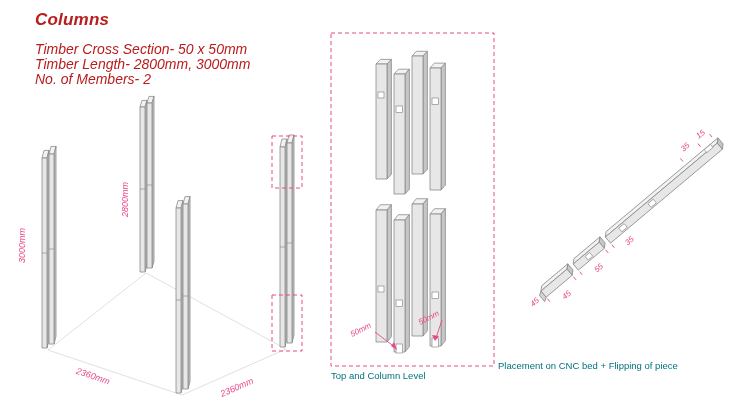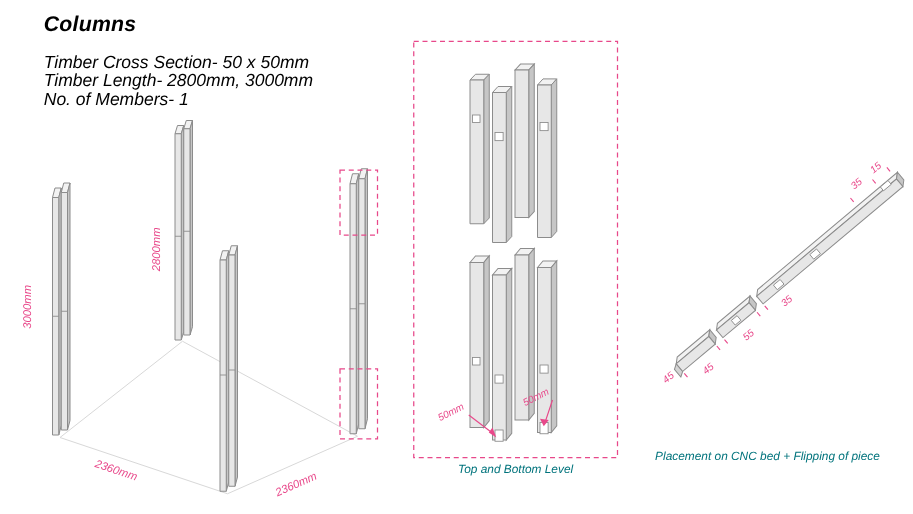--- a/index.html
+++ b/index.html
@@ -1,42 +1,42 @@
 <!DOCTYPE html>
 <html><head>
 <meta charset="utf-8">
 <style>
   *{box-sizing:border-box;margin:0;padding:0}
   html,body{background:#ffffff}
   .canvas{position:relative;width:730px;height:411px;background:#ffffff;overflow:hidden;
           font-family:"Liberation Sans",sans-serif}
-  .hd{position:absolute;left:35px;top:10px;color:#000000;z-index:2}
+  .hd{position:absolute;left:35px;top:10px;color:#b91c1c;z-index:2}
   .hd h1{font-size:17px;font-style:italic;font-weight:700;margin-bottom:12px;letter-spacing:.2px}
   .spec{font-size:14px;font-style:italic;line-height:15px}
-  .caption{position:absolute;color:#00737c;font-size:9.5px;font-style:italic;text-align:center;
+  .caption{position:absolute;color:#00737c;font-size:9.5px;
            line-height:13px;z-index:2}
   .caption.mid{left:331px;top:369px;width:163px}
   .caption.right{left:498px;top:359px;width:232px}
   .art{position:absolute;left:0;top:0}
   .dim{fill:#e8488a;font-size:9px;font-style:italic;font-family:"Liberation Sans",sans-serif}
   .dim.small{font-size:8px}
   .hole{fill:#ffffff;stroke:#8c8c8c;stroke-width:0.7}
   .notch{fill:#ffffff;stroke:#8c8c8c;stroke-width:0.7}
   .pinkline{stroke:#e8488a;stroke-width:0.9;fill:none}
 </style>
 </head>
 <body>
 
 <div class="canvas">
 
   <header class="hd">
     <h1>Columns</h1>
     <div class="spec">Timber Cross Section-  50 x 50mm</div>
     <div class="spec">Timber Length- 2800mm, 3000mm</div>
-    <div class="spec">No. of Members- 1</div>
+    <div class="spec">No. of Members- 2</div>
   </header>
 
   <svg class="art" width="730" height="411" viewBox="0 0 730 411">
     <defs>
       <g id="vbar">
         <path d="M0,0 L4,-4 L14,-4 L10,0 Z" fill="#f2f2f2" stroke="#8c8c8c" stroke-width="0.8" vector-effect="non-scaling-stroke"></path>
         <path d="M10,0 L14,-4 L14,96 L10,100 Z" fill="#c6c6c6" stroke="#8c8c8c" stroke-width="0.8" vector-effect="non-scaling-stroke"></path>
         <path d="M0,0 L10,0 L10,100 L0,100 Z" fill="#e7e7e7" stroke="#8c8c8c" stroke-width="0.8" vector-effect="non-scaling-stroke"></path>
       </g>
     </defs>
@@ -156,20 +156,20 @@
         <line class="pinkline" x1="192" y1="-8" x2="192" y2="-12"></line>
         <line class="pinkline" x1="215" y1="-8" x2="215" y2="-12"></line>
         <line class="pinkline" x1="230" y1="-8" x2="230" y2="-12"></line>
         <text class="dim small" x="203" y="-15" text-anchor="middle">35</text>
         <text class="dim small" x="223" y="-15" text-anchor="middle">15</text>
       </g>
     </g>
   </svg>
 
   <div class="caption mid">
-    <div>Top and Bottom Level</div>
+    <div>Top and Column Level</div>
   </div>
 
   <div class="caption right">
     <div>Placement on CNC bed + Flipping of piece</div>
   </div>
 
 </div>
 
 </body></html>

